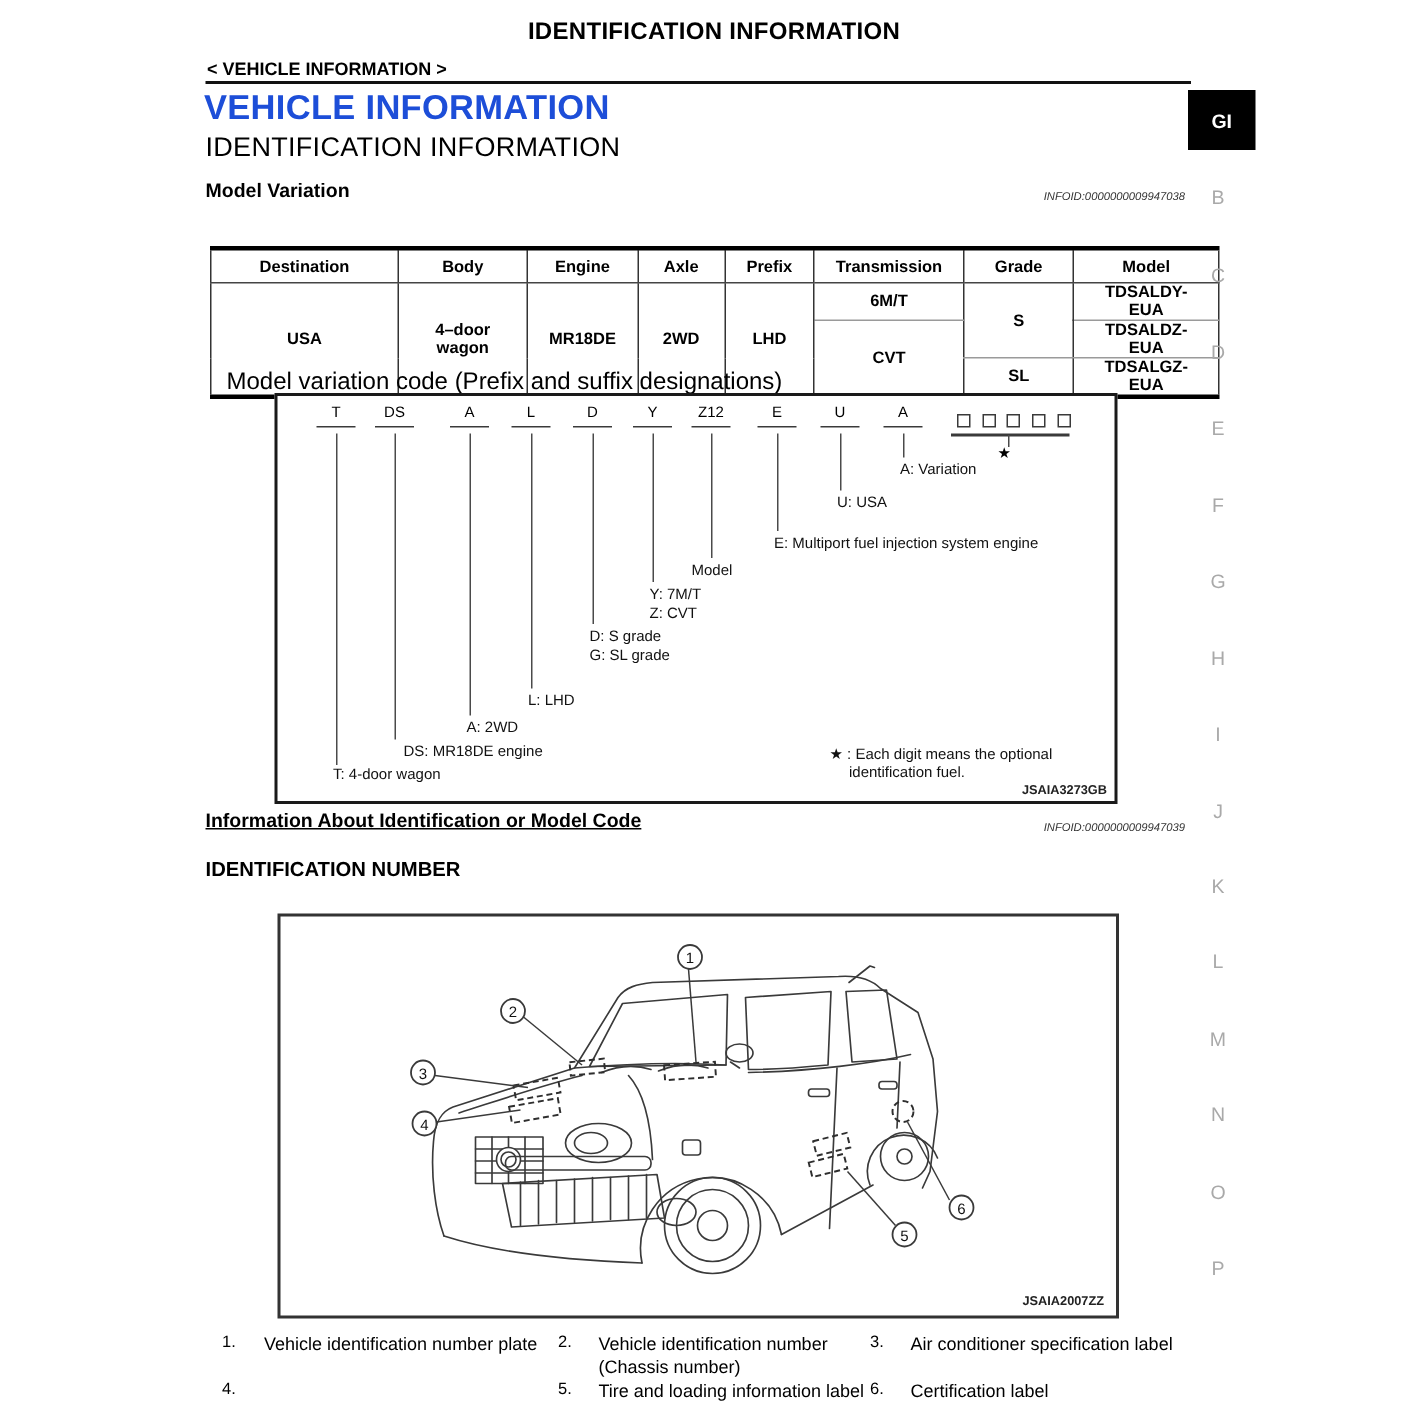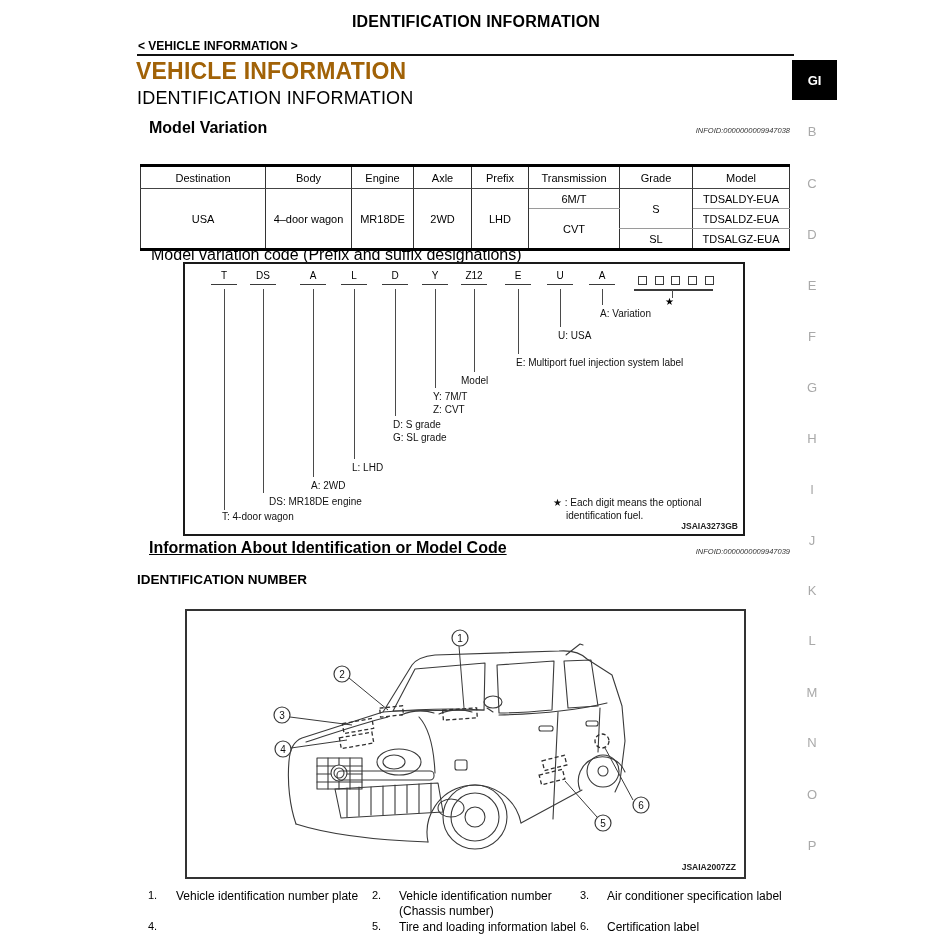--- a/index.html
+++ b/index.html
@@ -7,37 +7,37 @@
          font-family:"Liberation Sans", sans-serif; color:#000; }
   .abs { position:absolute; }
 
   .top-header { top:13px; left:0; width:952px; text-align:center;
                 font-size:16px; font-weight:700; letter-spacing:.2px; }
   .breadcrumb { top:39px; left:138px; font-size:12px; font-weight:700; }
   .rule { top:54px; left:137px; width:657px; height:2px; background:#111; }
   .gi-tab { top:60px; left:792px; width:45px; height:40px; background:#000;
             display:flex; align-items:center; justify-content:center; }
   .gi-tab span { color:#fff; font-size:13px; font-weight:700; }
-  .blue-title { top:58px; left:136px; font-size:23px; font-weight:700; color:#a16207; letter-spacing:.2px; }
+  .blue-title { top:58px; left:136px; font-size:23px; font-weight:700; color:#1d4ed8; letter-spacing:.2px; }
   .sub-head { top:88px; left:137px; font-size:18px; font-weight:400; letter-spacing:.2px; }
-  .h-bold { font-size:16px; font-weight:700;margin-left:12px; }
+  .h-bold { font-size:13px; font-weight:700; }
   .mv-heading { top:119px; left:137px; }
   .infoid { font-size:7.5px; font-style:italic; color:#333; width:200px; text-align:right; }
   .infoid1 { top:126px; left:590px; }
   .infoid2 { top:547px; left:590px; }
   .code-caption { top:246px; left:139px; font-size:16px;margin-left:12px; }
   .info-heading { top:539px; left:137px;text-decoration:underline; }
   .idnum-heading { top:572px; left:137px; font-size:13.5px; font-weight:700; }
 
   
   .mv-table { top:164px; left:140px; border-collapse:collapse; table-layout:fixed;
               font-size:11px; border-top:3px solid #000; border-bottom:3px solid #000; }
   .mv-table th, .mv-table td { border-left:1px solid #333; border-right:1px solid #333;
               border-top:1px solid #9a9a9a; border-bottom:1px solid #9a9a9a;
-              text-align:center; vertical-align:middle; padding:0 2px; font-weight:400; }
+              text-align:center; vertical-align:middle; padding:0 14px; font-weight:700; }
   .mv-table th { height:21px; border-bottom:1px solid #444; }
   .mv-table td { height:19px; }
 
   
   .code-box { top:262px; left:183px; width:558px; height:270px; border:2px solid #1a1a1a; background:#fff; }
   .code-box * { position:absolute; }
   .code-col { top:6px; width:26px; margin-left:-13px; text-align:center;
               border-bottom:1px solid #3a3a3a; padding-bottom:3px; font-size:10px; }
   .vline { top:25px; width:1px; background:#4a4a4a; }
   .dlabel { font-size:10px; white-space:nowrap; color:#111; }
@@ -148,21 +148,21 @@
   <div class="vline" style="left:169px; height:170px"></div>
   <div class="vline" style="left:210px; height:127px"></div>
   <div class="vline" style="left:250px; height:99px"></div>
   <div class="vline" style="left:289px; height:83px"></div>
   <div class="vline" style="left:333px; height:65px"></div>
   <div class="vline" style="left:375px; height:38px"></div>
   <div class="vline" style="left:417px; height:16px"></div>
 
   <div class="dlabel" style="left:415px; top:44px">A: Variation</div>
   <div class="dlabel" style="left:373px; top:66px">U: USA</div>
-  <div class="dlabel" style="left:331px; top:93px">E: Multiport fuel injection system label</div>
+  <div class="dlabel" style="left:331px; top:93px">E: Multiport fuel injection system engine</div>
   <div class="dlabel" style="left:276px; top:111px">Model</div>
   <div class="dlabel" style="left:248px; top:127px">Y: 7M/T</div>
   <div class="dlabel" style="left:248px; top:140px">Z: CVT</div>
   <div class="dlabel" style="left:208px; top:155px">D: S grade</div>
   <div class="dlabel" style="left:208px; top:168px">G: SL grade</div>
   <div class="dlabel" style="left:167px; top:198px">L: LHD</div>
   <div class="dlabel" style="left:126px; top:216px">A: 2WD</div>
   <div class="dlabel" style="left:84px;  top:232px">DS: MR18DE engine</div>
   <div class="dlabel" style="left:37px;  top:247px">T: 4-door wagon</div>
   <div class="dlabel" style="left:368px; top:233px">★ : Each digit means the optional</div>

